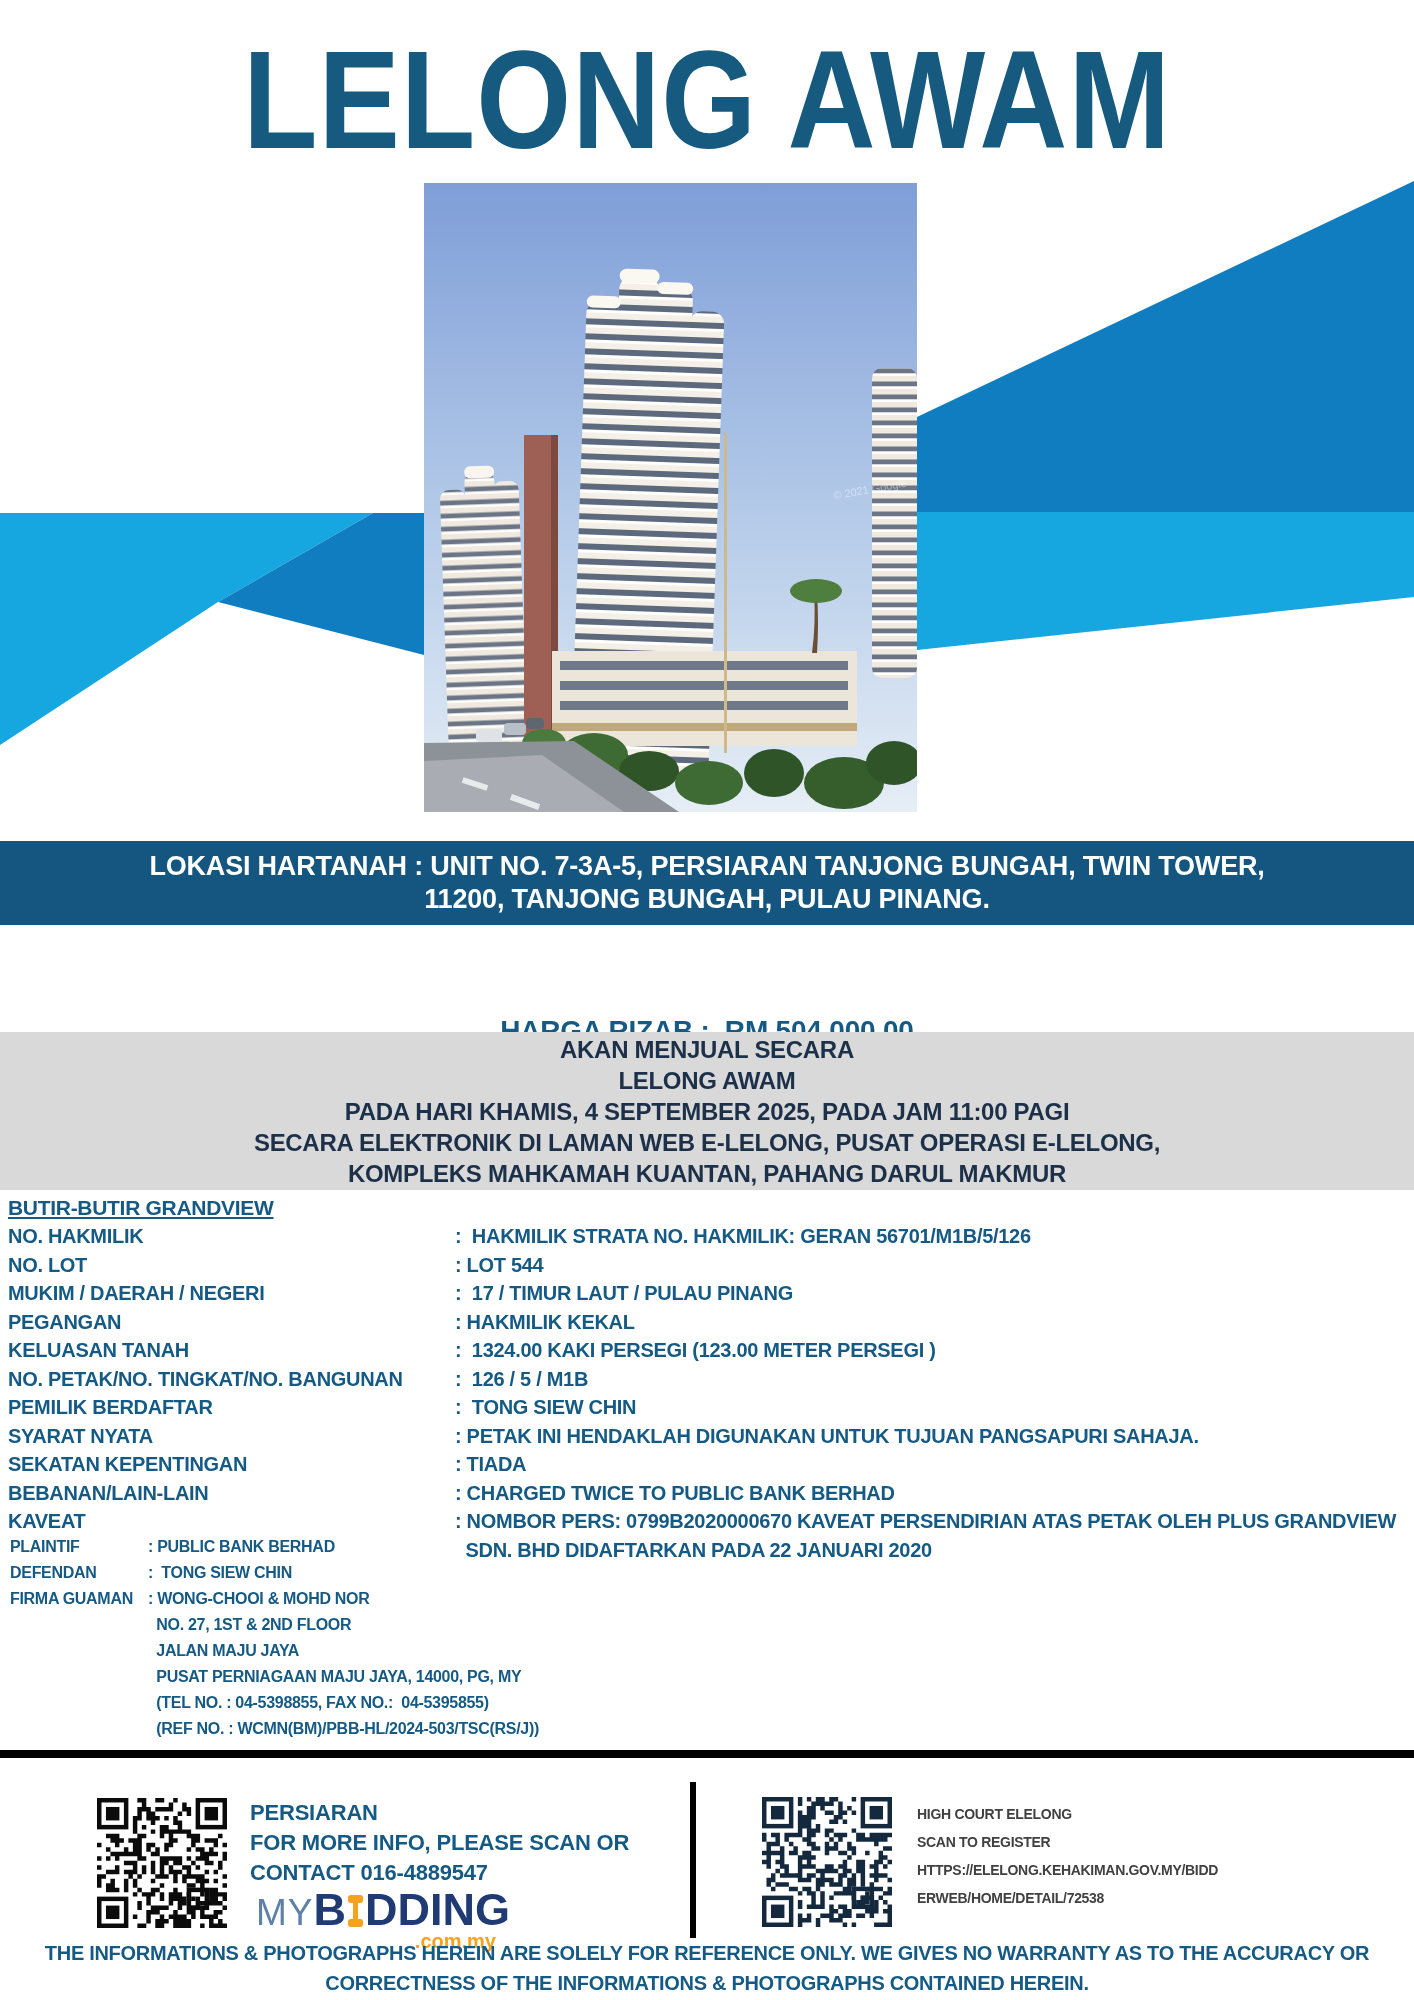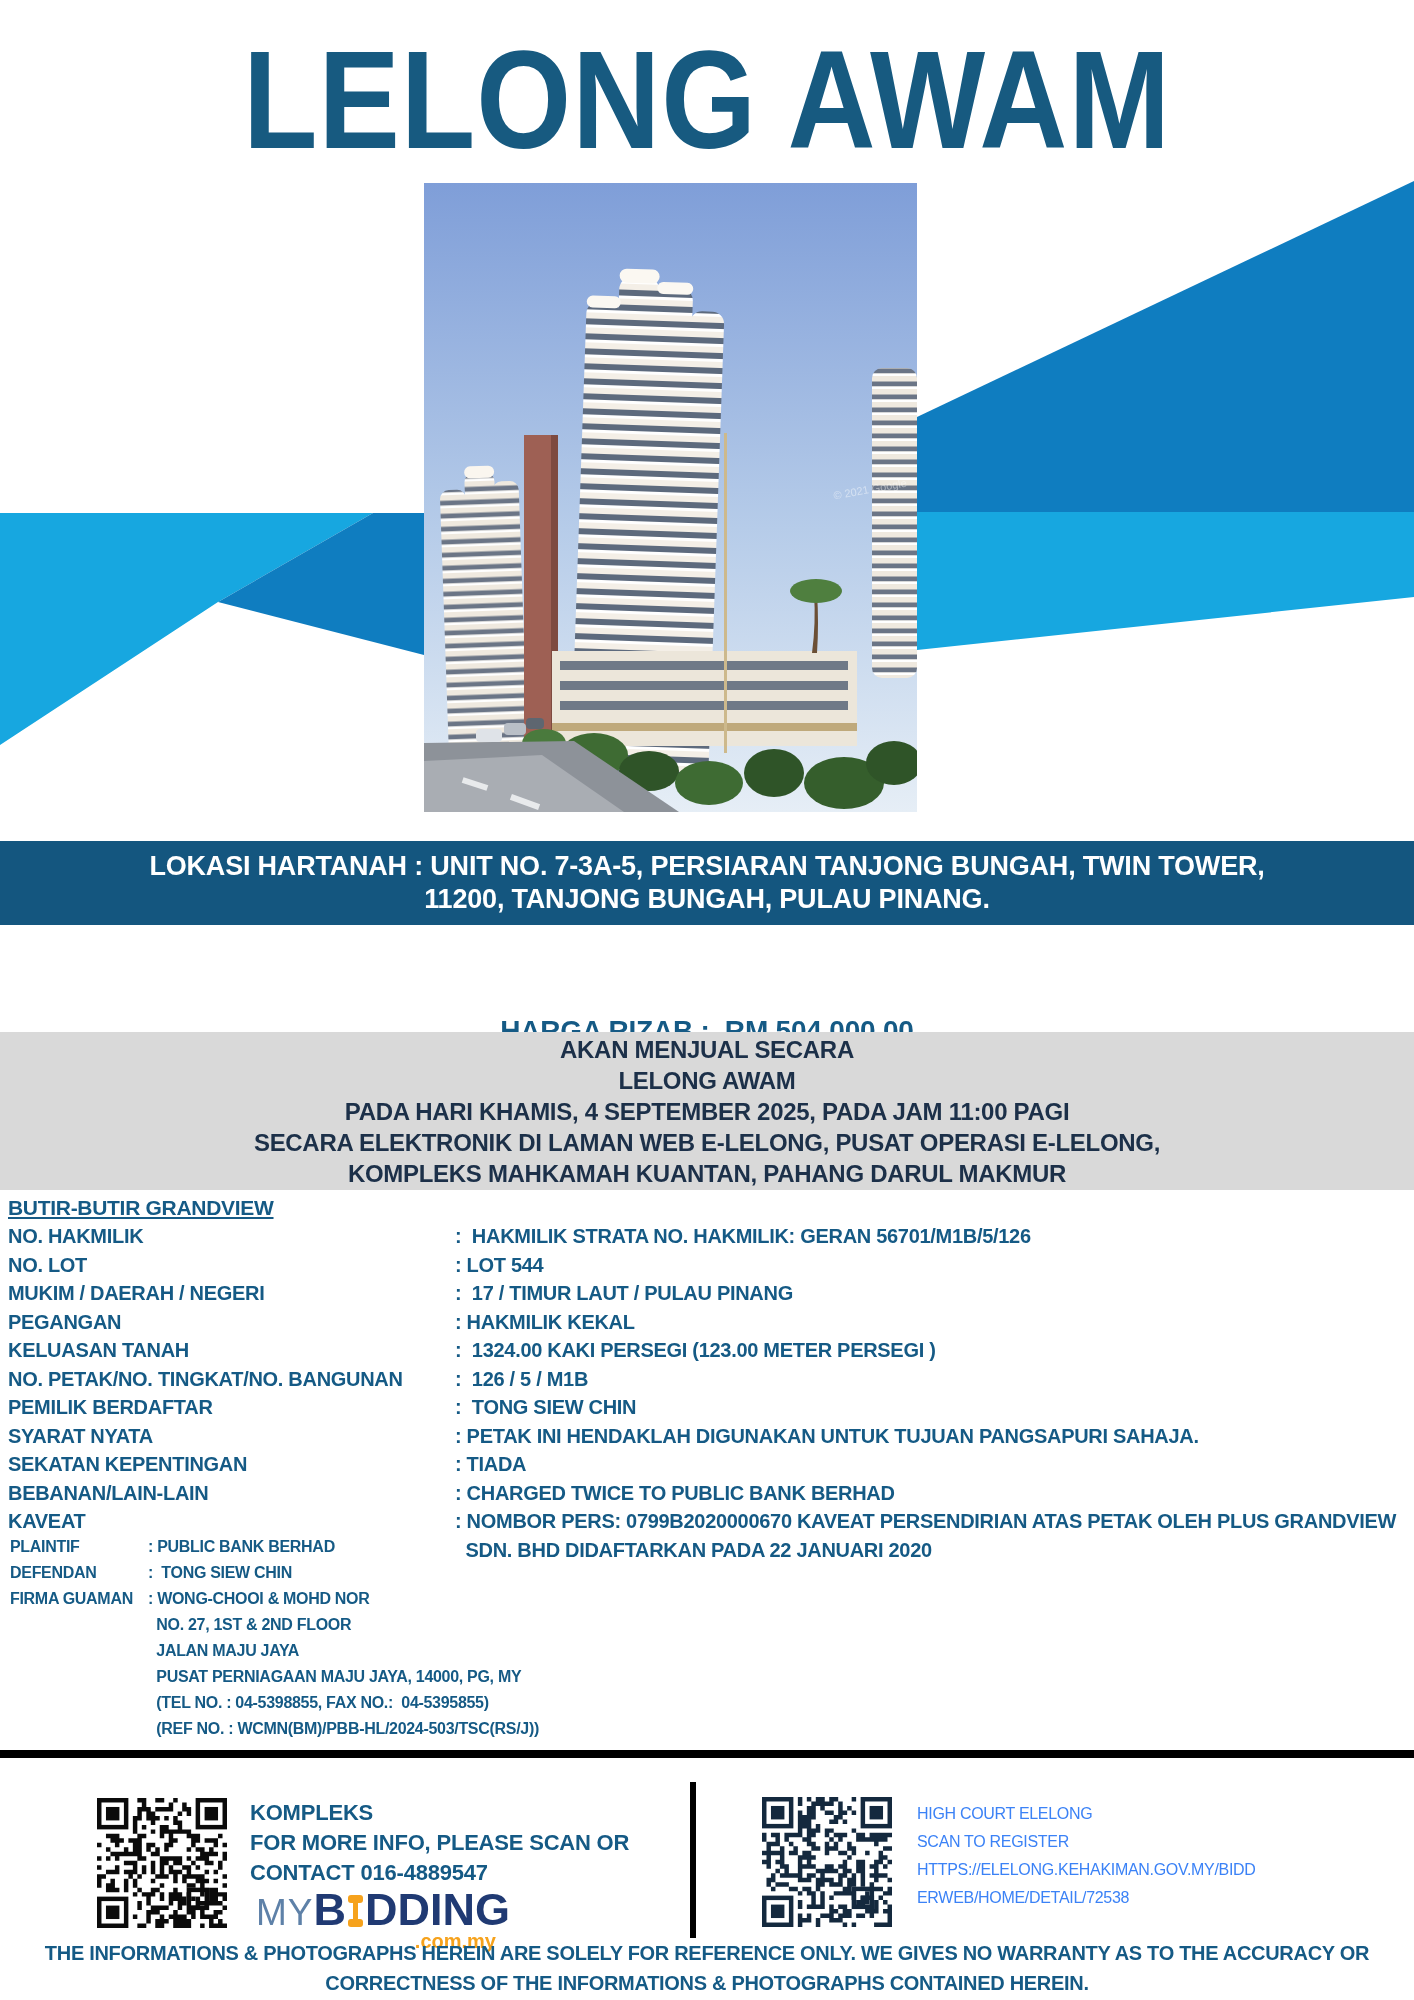--- a/index.html
+++ b/index.html
@@ -65,22 +65,22 @@
     line-height:30px;color:#155A85;letter-spacing:-0.2px;}
   .logo{position:absolute;left:256px;top:1884px;width:240px;white-space:nowrap;}
   .logo-my{font-size:37px;font-weight:normal;color:#5E81A8;letter-spacing:1px;}
   .logo-b,.logo-rest{font-size:45px;font-weight:bold;color:#203A73;letter-spacing:0px;}
   .gavel{display:inline-block;width:15px;height:34px;position:relative;margin:0 2px;vertical-align:-3px;}
   .gavel::before{content:"";position:absolute;left:5px;top:3px;width:5px;height:28px;background:#F6A21C;border-radius:2px;}
   .gavel::after{content:"";position:absolute;left:0;top:1px;width:15px;height:8px;background:#F6A21C;
     border-radius:3px;box-shadow:0 24px 0 #F6A21C;}
   .logo-domain{text-align:right;font-size:20px;font-weight:bold;color:#F6A21C;margin-top:-6px;}
 
-  .elelong-text{position:absolute;left:917px;top:1800px;font-weight:normal;font-size:16px;
-    line-height:28px;color:#3b82f6;letter-spacing:-0.3px;}
+  .elelong-text{position:absolute;left:917px;top:1800px;font-weight:bold;font-size:14px;
+    line-height:28px;color:#404040;letter-spacing:-0.3px;}
 
   .disclaimer{position:absolute;left:0;top:1938px;width:1414px;text-align:center;font-weight:bold;
     font-size:20px;line-height:30px;color:#155A85;letter-spacing:-0.3px;}
 </style>
 </head>
 <body>
 
 <div class="page">
 
   <div class="poster-title">LELONG AWAM</div>
@@ -281,21 +281,21 @@
       <rect x="0" y="22" width="7" height="7" fill="#14293E"></rect>
       <rect x="1" y="23" width="5" height="5" fill="#fff"></rect>
       <rect x="2" y="24" width="3" height="3" fill="#14293E"></rect>
       <rect x="20" y="20" width="5" height="5" fill="#14293E"></rect>
       <rect x="21" y="21" width="3" height="3" fill="#fff"></rect>
       <rect x="22" y="22" width="1" height="1" fill="#14293E"></rect>
       <path d="M8 0h1v1h-1zM10 0h1v1h-1zM12 0h1v1h-1zM13 0h1v1h-1zM15 0h1v1h-1zM16 0h1v1h-1zM20 0h1v1h-1zM8 1h1v1h-1zM11 1h1v1h-1zM12 1h1v1h-1zM13 1h1v1h-1zM14 1h1v1h-1zM15 1h1v1h-1zM17 1h1v1h-1zM10 2h1v1h-1zM11 2h1v1h-1zM13 2h1v1h-1zM17 2h1v1h-1zM19 2h1v1h-1zM8 3h1v1h-1zM10 3h1v1h-1zM11 3h1v1h-1zM14 3h1v1h-1zM15 3h1v1h-1zM17 3h1v1h-1zM18 3h1v1h-1zM20 3h1v1h-1zM8 4h1v1h-1zM9 4h1v1h-1zM10 4h1v1h-1zM11 4h1v1h-1zM16 4h1v1h-1zM17 4h1v1h-1zM8 5h1v1h-1zM9 5h1v1h-1zM10 5h1v1h-1zM15 5h1v1h-1zM16 5h1v1h-1zM18 5h1v1h-1zM8 6h1v1h-1zM9 6h1v1h-1zM10 6h1v1h-1zM12 6h1v1h-1zM8 7h1v1h-1zM10 7h1v1h-1zM11 7h1v1h-1zM12 7h1v1h-1zM14 7h1v1h-1zM15 7h1v1h-1zM20 7h1v1h-1zM0 8h1v1h-1zM2 8h1v1h-1zM3 8h1v1h-1zM5 8h1v1h-1zM6 8h1v1h-1zM7 8h1v1h-1zM8 8h1v1h-1zM10 8h1v1h-1zM11 8h1v1h-1zM14 8h1v1h-1zM16 8h1v1h-1zM17 8h1v1h-1zM18 8h1v1h-1zM21 8h1v1h-1zM22 8h1v1h-1zM24 8h1v1h-1zM25 8h1v1h-1zM26 8h1v1h-1zM27 8h1v1h-1zM28 8h1v1h-1zM0 9h1v1h-1zM3 9h1v1h-1zM5 9h1v1h-1zM9 9h1v1h-1zM10 9h1v1h-1zM15 9h1v1h-1zM17 9h1v1h-1zM21 9h1v1h-1zM22 9h1v1h-1zM23 9h1v1h-1zM24 9h1v1h-1zM25 9h1v1h-1zM26 9h1v1h-1zM27 9h1v1h-1zM1 10h1v1h-1zM2 10h1v1h-1zM3 10h1v1h-1zM6 10h1v1h-1zM10 10h1v1h-1zM11 10h1v1h-1zM14 10h1v1h-1zM16 10h1v1h-1zM19 10h1v1h-1zM25 10h1v1h-1zM1 11h1v1h-1zM4 11h1v1h-1zM7 11h1v1h-1zM11 11h1v1h-1zM12 11h1v1h-1zM14 11h1v1h-1zM15 11h1v1h-1zM16 11h1v1h-1zM19 11h1v1h-1zM20 11h1v1h-1zM27 11h1v1h-1zM28 11h1v1h-1zM0 12h1v1h-1zM1 12h1v1h-1zM2 12h1v1h-1zM3 12h1v1h-1zM4 12h1v1h-1zM6 12h1v1h-1zM7 12h1v1h-1zM9 12h1v1h-1zM10 12h1v1h-1zM14 12h1v1h-1zM17 12h1v1h-1zM18 12h1v1h-1zM20 12h1v1h-1zM23 12h1v1h-1zM26 12h1v1h-1zM1 13h1v1h-1zM4 13h1v1h-1zM8 13h1v1h-1zM9 13h1v1h-1zM10 13h1v1h-1zM11 13h1v1h-1zM19 13h1v1h-1zM26 13h1v1h-1zM27 13h1v1h-1zM0 14h1v1h-1zM1 14h1v1h-1zM3 14h1v1h-1zM4 14h1v1h-1zM8 14h1v1h-1zM10 14h1v1h-1zM18 14h1v1h-1zM21 14h1v1h-1zM22 14h1v1h-1zM25 14h1v1h-1zM26 14h1v1h-1zM28 14h1v1h-1zM1 15h1v1h-1zM4 15h1v1h-1zM5 15h1v1h-1zM8 15h1v1h-1zM9 15h1v1h-1zM10 15h1v1h-1zM11 15h1v1h-1zM14 15h1v1h-1zM15 15h1v1h-1zM17 15h1v1h-1zM18 15h1v1h-1zM21 15h1v1h-1zM22 15h1v1h-1zM24 15h1v1h-1zM25 15h1v1h-1zM27 15h1v1h-1zM3 16h1v1h-1zM5 16h1v1h-1zM8 16h1v1h-1zM12 16h1v1h-1zM13 16h1v1h-1zM14 16h1v1h-1zM15 16h1v1h-1zM16 16h1v1h-1zM18 16h1v1h-1zM19 16h1v1h-1zM21 16h1v1h-1zM22 16h1v1h-1zM25 16h1v1h-1zM2 17h1v1h-1zM4 17h1v1h-1zM5 17h1v1h-1zM6 17h1v1h-1zM7 17h1v1h-1zM8 17h1v1h-1zM10 17h1v1h-1zM11 17h1v1h-1zM13 17h1v1h-1zM17 17h1v1h-1zM18 17h1v1h-1zM20 17h1v1h-1zM22 17h1v1h-1zM24 17h1v1h-1zM25 17h1v1h-1zM26 17h1v1h-1zM27 17h1v1h-1zM1 18h1v1h-1zM2 18h1v1h-1zM8 18h1v1h-1zM9 18h1v1h-1zM10 18h1v1h-1zM12 18h1v1h-1zM13 18h1v1h-1zM14 18h1v1h-1zM15 18h1v1h-1zM17 18h1v1h-1zM19 18h1v1h-1zM20 18h1v1h-1zM22 18h1v1h-1zM25 18h1v1h-1zM28 18h1v1h-1zM1 19h1v1h-1zM3 19h1v1h-1zM4 19h1v1h-1zM5 19h1v1h-1zM12 19h1v1h-1zM13 19h1v1h-1zM15 19h1v1h-1zM16 19h1v1h-1zM17 19h1v1h-1zM19 19h1v1h-1zM20 19h1v1h-1zM22 19h1v1h-1zM24 19h1v1h-1zM2 20h1v1h-1zM6 20h1v1h-1zM7 20h1v1h-1zM9 20h1v1h-1zM10 20h1v1h-1zM12 20h1v1h-1zM18 20h1v1h-1zM19 20h1v1h-1zM24 20h1v1h-1zM25 20h1v1h-1zM26 20h1v1h-1zM28 20h1v1h-1zM8 21h1v1h-1zM10 21h1v1h-1zM11 21h1v1h-1zM13 21h1v1h-1zM16 21h1v1h-1zM17 21h1v1h-1zM18 21h1v1h-1zM19 21h1v1h-1zM20 21h1v1h-1zM23 21h1v1h-1zM27 21h1v1h-1zM28 21h1v1h-1zM11 22h1v1h-1zM13 22h1v1h-1zM15 22h1v1h-1zM20 22h1v1h-1zM22 22h1v1h-1zM23 22h1v1h-1zM24 22h1v1h-1zM26 22h1v1h-1zM8 23h1v1h-1zM11 23h1v1h-1zM13 23h1v1h-1zM21 23h1v1h-1zM22 23h1v1h-1zM23 23h1v1h-1zM25 23h1v1h-1zM27 23h1v1h-1zM8 24h1v1h-1zM10 24h1v1h-1zM11 24h1v1h-1zM12 24h1v1h-1zM13 24h1v1h-1zM15 24h1v1h-1zM17 24h1v1h-1zM18 24h1v1h-1zM21 24h1v1h-1zM22 24h1v1h-1zM25 24h1v1h-1zM28 24h1v1h-1zM15 25h1v1h-1zM16 25h1v1h-1zM18 25h1v1h-1zM19 25h1v1h-1zM23 25h1v1h-1zM24 25h1v1h-1zM25 25h1v1h-1zM27 25h1v1h-1zM28 25h1v1h-1zM8 26h1v1h-1zM10 26h1v1h-1zM13 26h1v1h-1zM14 26h1v1h-1zM15 26h1v1h-1zM17 26h1v1h-1zM18 26h1v1h-1zM19 26h1v1h-1zM21 26h1v1h-1zM22 26h1v1h-1zM24 26h1v1h-1zM28 26h1v1h-1zM8 27h1v1h-1zM9 27h1v1h-1zM10 27h1v1h-1zM12 27h1v1h-1zM15 27h1v1h-1zM16 27h1v1h-1zM17 27h1v1h-1zM28 27h1v1h-1zM8 28h1v1h-1zM12 28h1v1h-1zM18 28h1v1h-1zM20 28h1v1h-1zM25 28h1v1h-1zM26 28h1v1h-1zM27 28h1v1h-1zM28 28h1v1h-1z" fill="#14293E"></path>
     </svg>
 
   <div class="mybidding-text">
-    <div>KOMPLEKS</div>
+    <div>PERSIARAN</div>
     <div>FOR MORE INFO, PLEASE SCAN OR</div>
     <div>CONTACT 016-4889547</div>
   </div>
 
   <div class="logo">
     <span class="logo-my">MY</span><span class="logo-b">B</span><span class="gavel"></span><span class="logo-rest">DDING</span>
     <div class="logo-domain">.com.my</div>
   </div>
 
   <div class="elelong-text">

